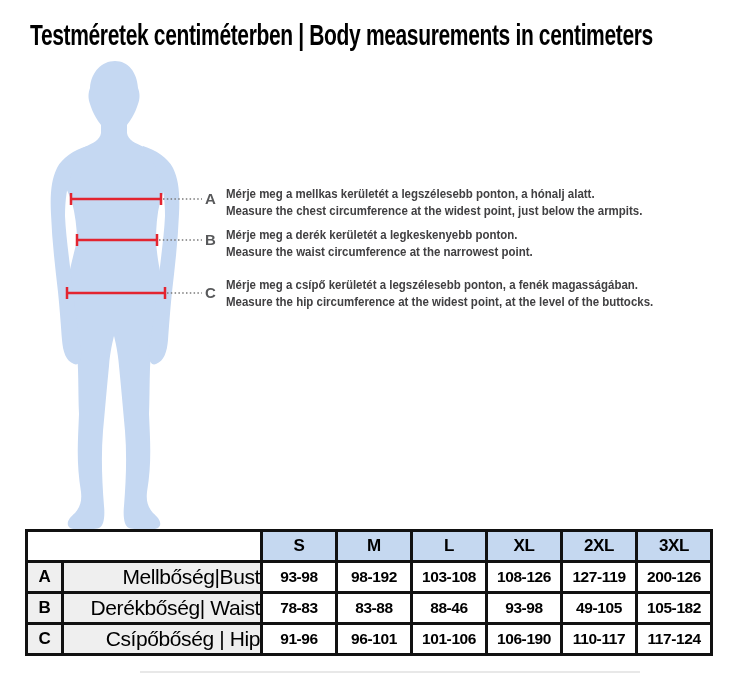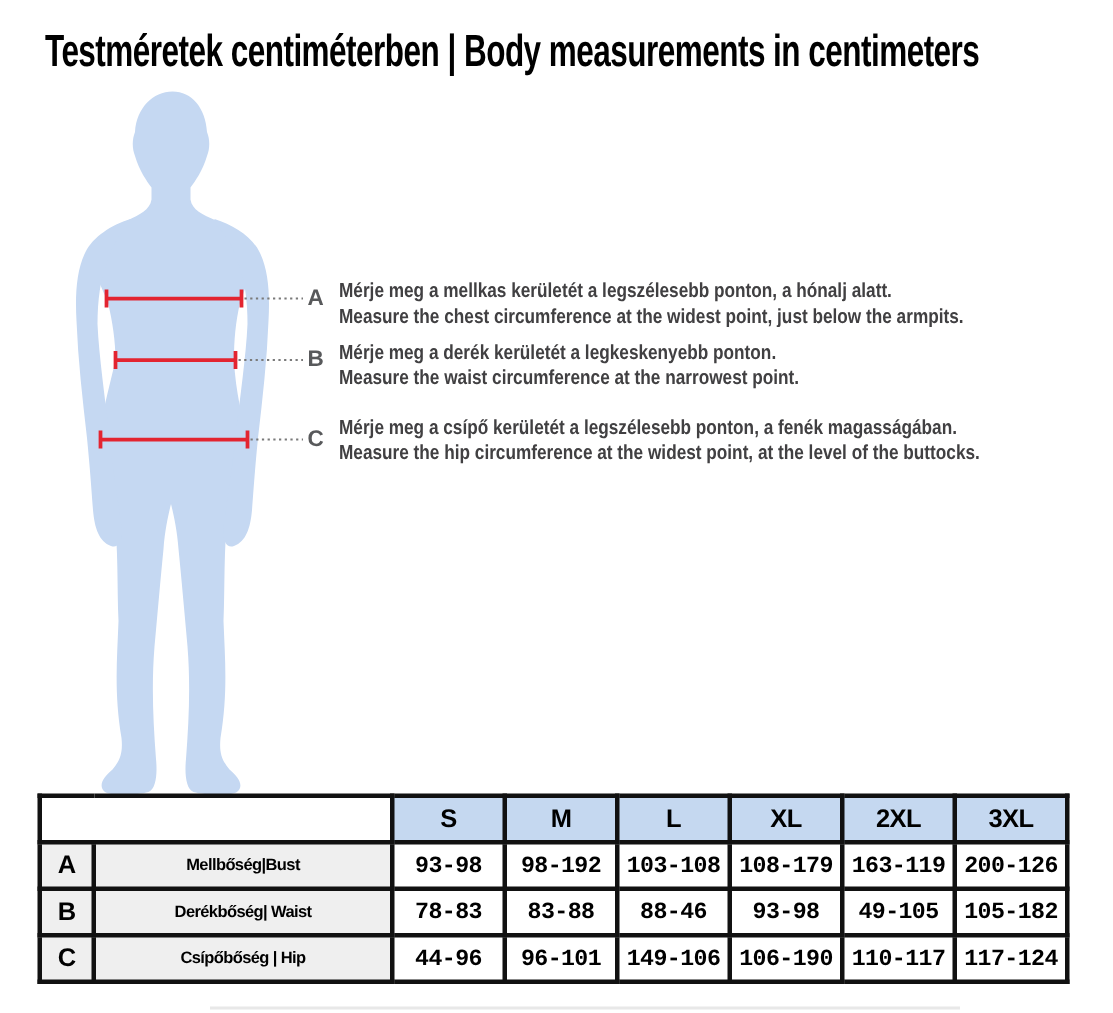--- a/index.html
+++ b/index.html
@@ -42,25 +42,25 @@
   th.hcell{
     width:72px;height:28px;background:var(--table-header-bg,#c5d8f0);
     font-size:17px;font-weight:bold;text-align:center;
   }
   th.kcell{
     width:33px;height:28px;background:var(--row-label-bg,#efefef);
     font-size:17px;font-weight:bold;text-align:center;
   }
   th.lcell{
     width:196px;background:var(--row-label-bg,#efefef);
-    font-size:11px;font-weight:bold;text-align:center;padding-left:8px;
+    font-size:21px;font-weight:normal;text-align:right;padding-left:8px;
     white-space:nowrap;
   }
   td.vcell{
-    background:#fff;font-size:15.5px;font-weight:bold;text-align:center;font-family:Liberation Mono, monospace;
+    background:#fff;font-size:15.5px;font-weight:bold;text-align:center;
   }
   .cutoff-line{
     position:absolute;left:140px;top:671px;width:500px;height:2px;
     background:#dedede;opacity:.7;
   }
 </style>
 </head>
 <body>
 
 <div class="page">
@@ -171,40 +171,40 @@
       <th class="hcell">XL</th>
       <th class="hcell">2XL</th>
       <th class="hcell">3XL</th>
     </tr>
     <tr>
       <th class="kcell">A</th>
       <th class="lcell">Mellbőség|Bust</th>
       <td class="vcell">93-98</td>
       <td class="vcell">98-192</td>
       <td class="vcell">103-108</td>
-      <td class="vcell">108-179</td>
-      <td class="vcell">163-119</td>
+      <td class="vcell">108-126</td>
+      <td class="vcell">127-119</td>
       <td class="vcell">200-126</td>
     </tr>
     <tr>
       <th class="kcell">B</th>
       <th class="lcell">Derékbőség| Waist</th>
       <td class="vcell">78-83</td>
       <td class="vcell">83-88</td>
       <td class="vcell">88-46</td>
       <td class="vcell">93-98</td>
       <td class="vcell">49-105</td>
       <td class="vcell">105-182</td>
     </tr>
     <tr>
       <th class="kcell">C</th>
       <th class="lcell">Csípőbőség | Hip</th>
-      <td class="vcell">44-96</td>
+      <td class="vcell">91-96</td>
       <td class="vcell">96-101</td>
-      <td class="vcell">149-106</td>
+      <td class="vcell">101-106</td>
       <td class="vcell">106-190</td>
       <td class="vcell">110-117</td>
       <td class="vcell">117-124</td>
     </tr>
   </tbody>
     </table>
 
   <div class="cutoff-line"></div>
 </div>
 

